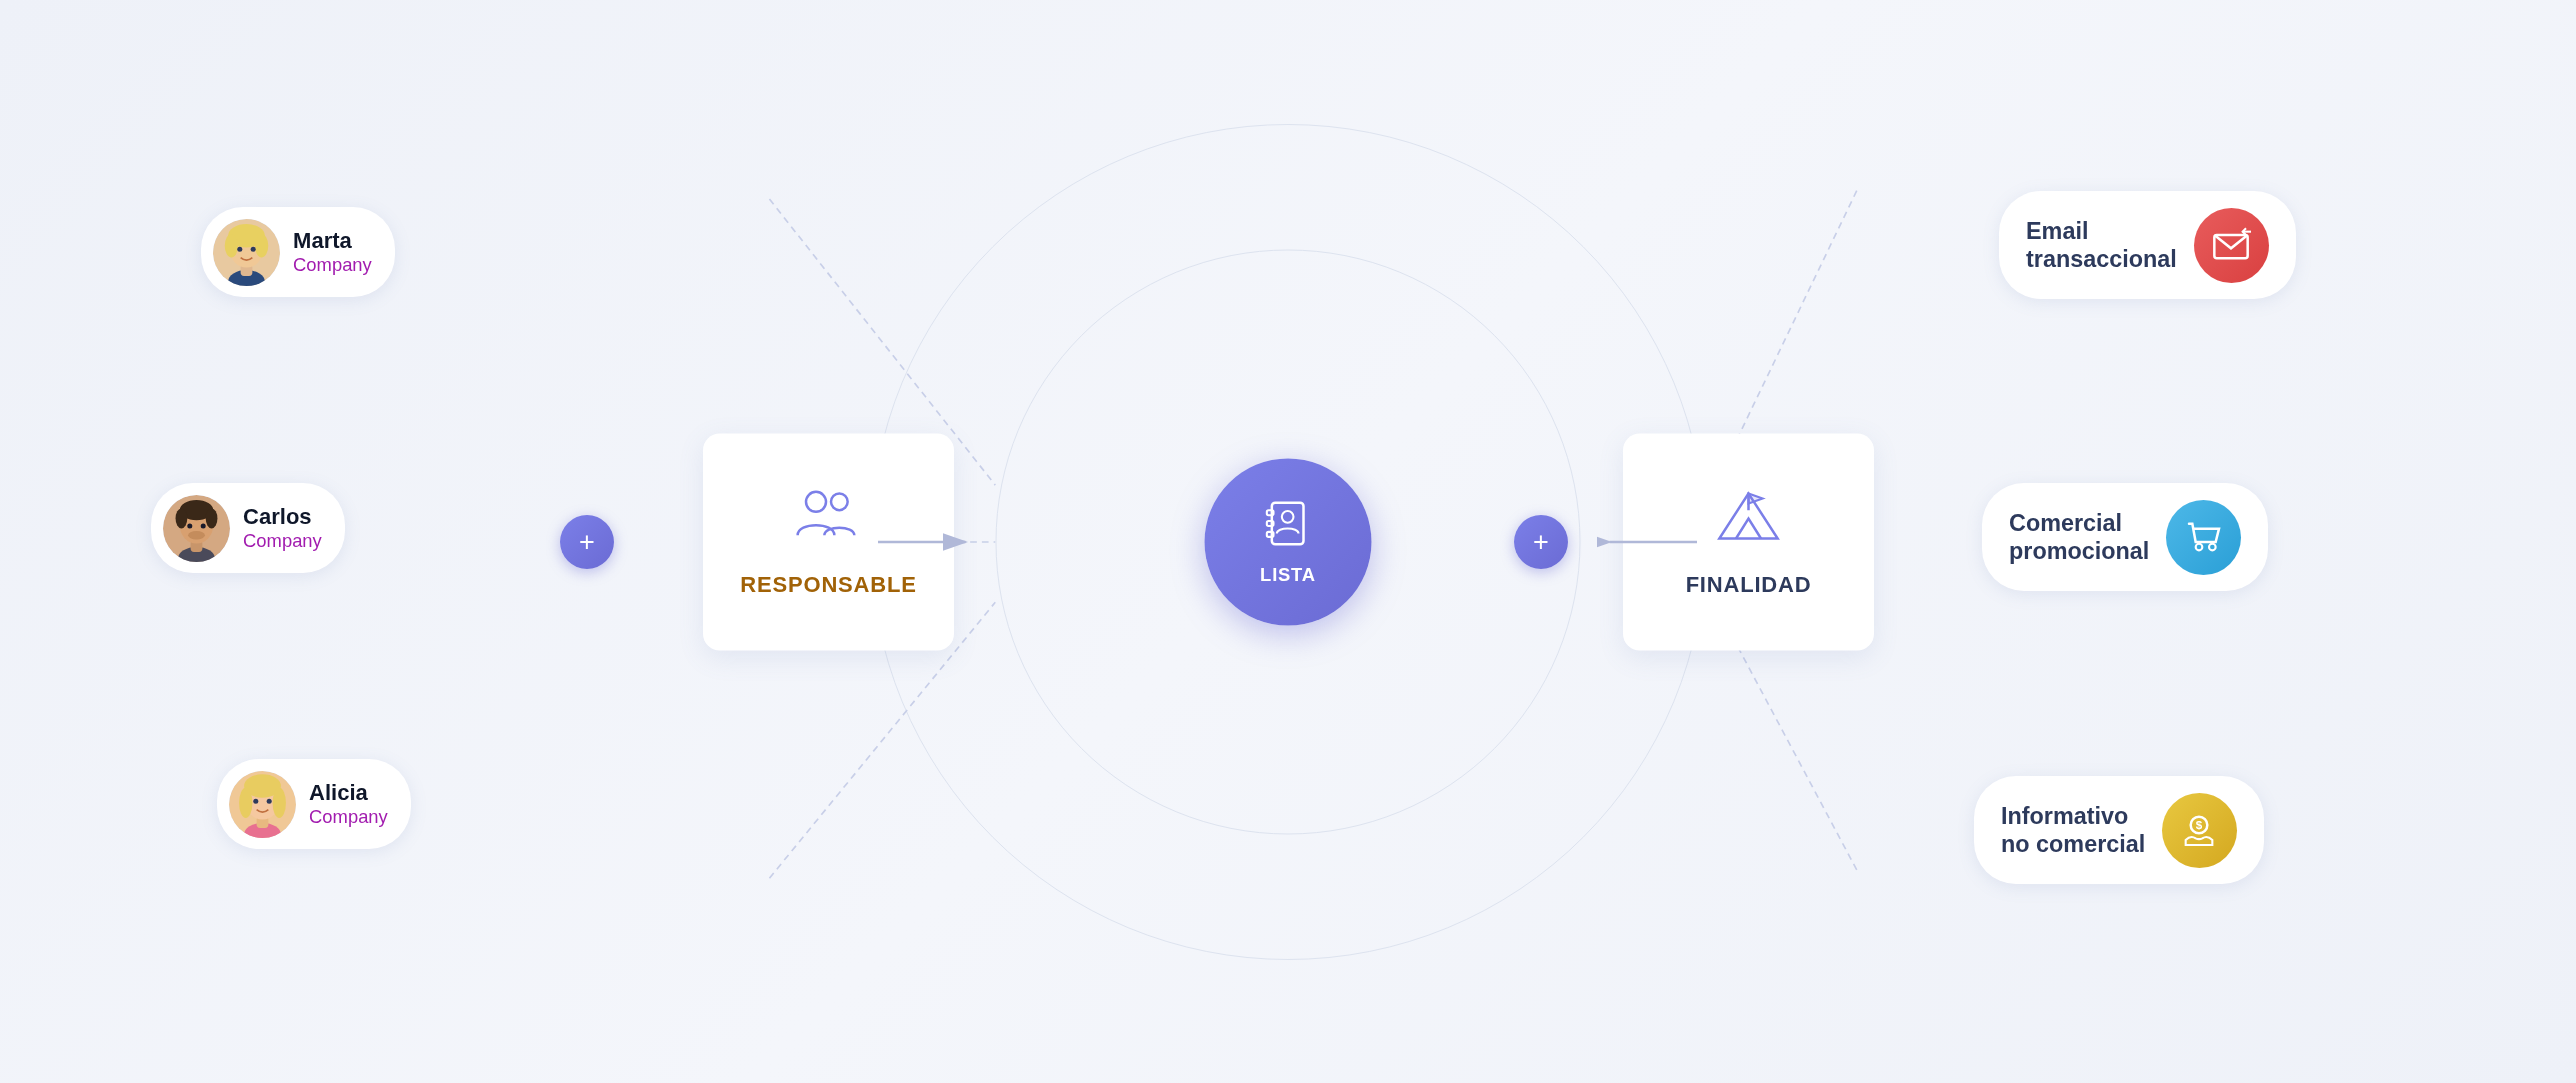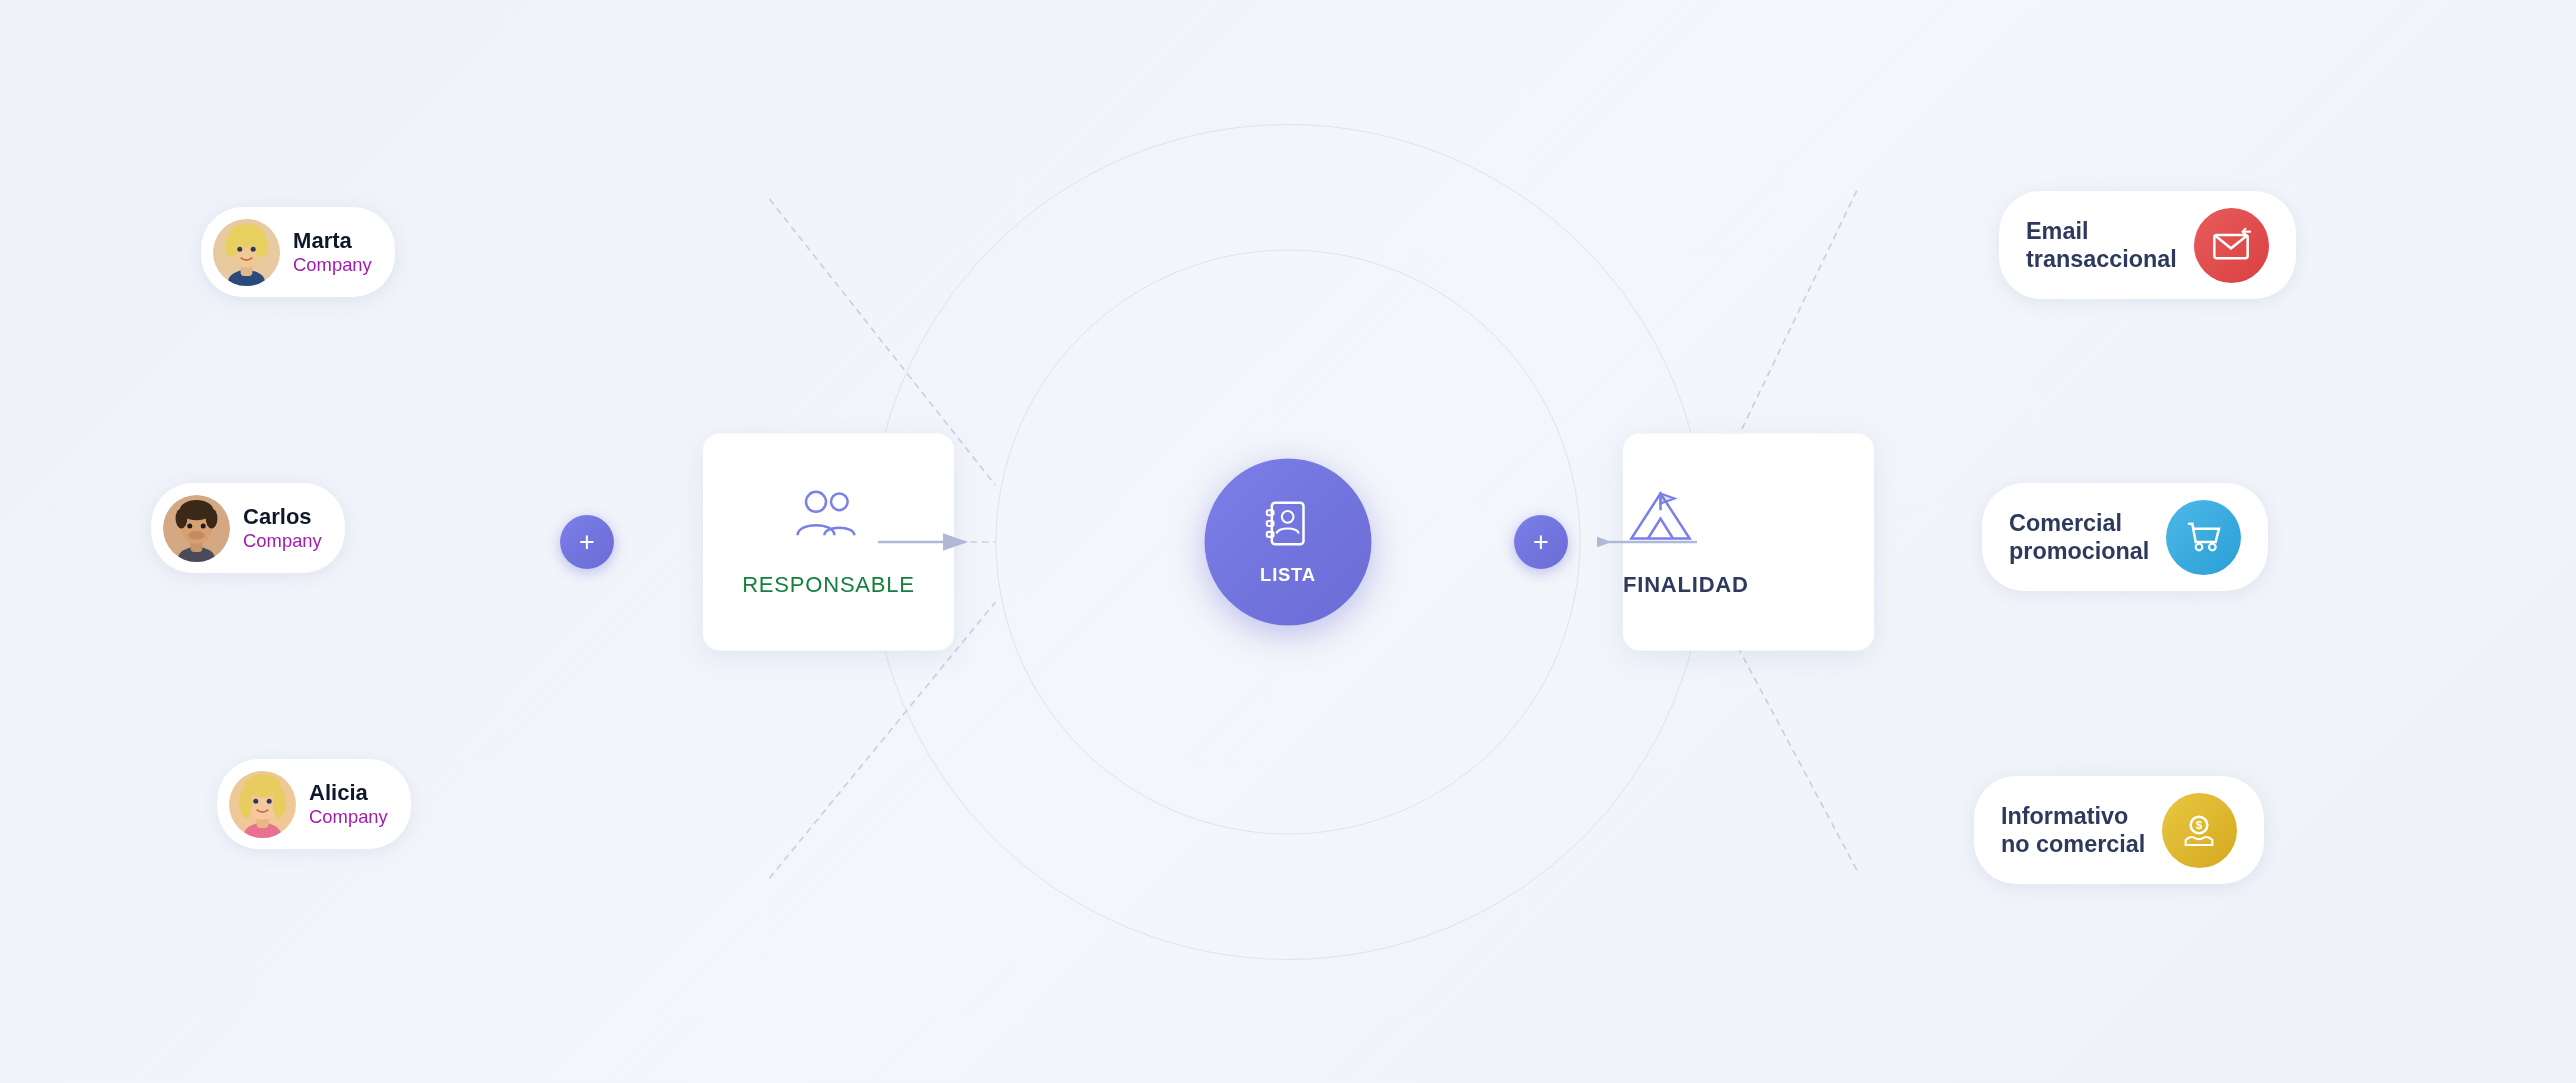--- a/index.html
+++ b/index.html
@@ -95,40 +95,40 @@
       z-index: 5;
     }
 
     .responsable-icon {
       font-size: 60px;
       color: #7b7fe8;
       margin-bottom: 11.7px;
     }
 
     .responsable-label {
-      color: #15803d;
+      color: #a16207;
       font-size: 22px;
-      font-weight: 400;
+      font-weight: 700;
       letter-spacing: 0.8px;
     }
 
     
     .finalidad-box {
       position: absolute;
       top: 50%;
       left: 50%;
       transform: translate(335px, -50%);
       width: 251px;
       height: 217px;
       background: white;
       border-radius: 16.7px;
       box-shadow: 0 6.7px 27px rgba(100,120,180,0.12);
       display: flex;
       flex-direction: column;
-      align-items: flex-start;
+      align-items: center;
       justify-content: center;
       z-index: 5;
     }
 
     .finalidad-icon {
       font-size: 60px;
       color: #7b7fe8;
       margin-bottom: 11.7px;
     }
 

